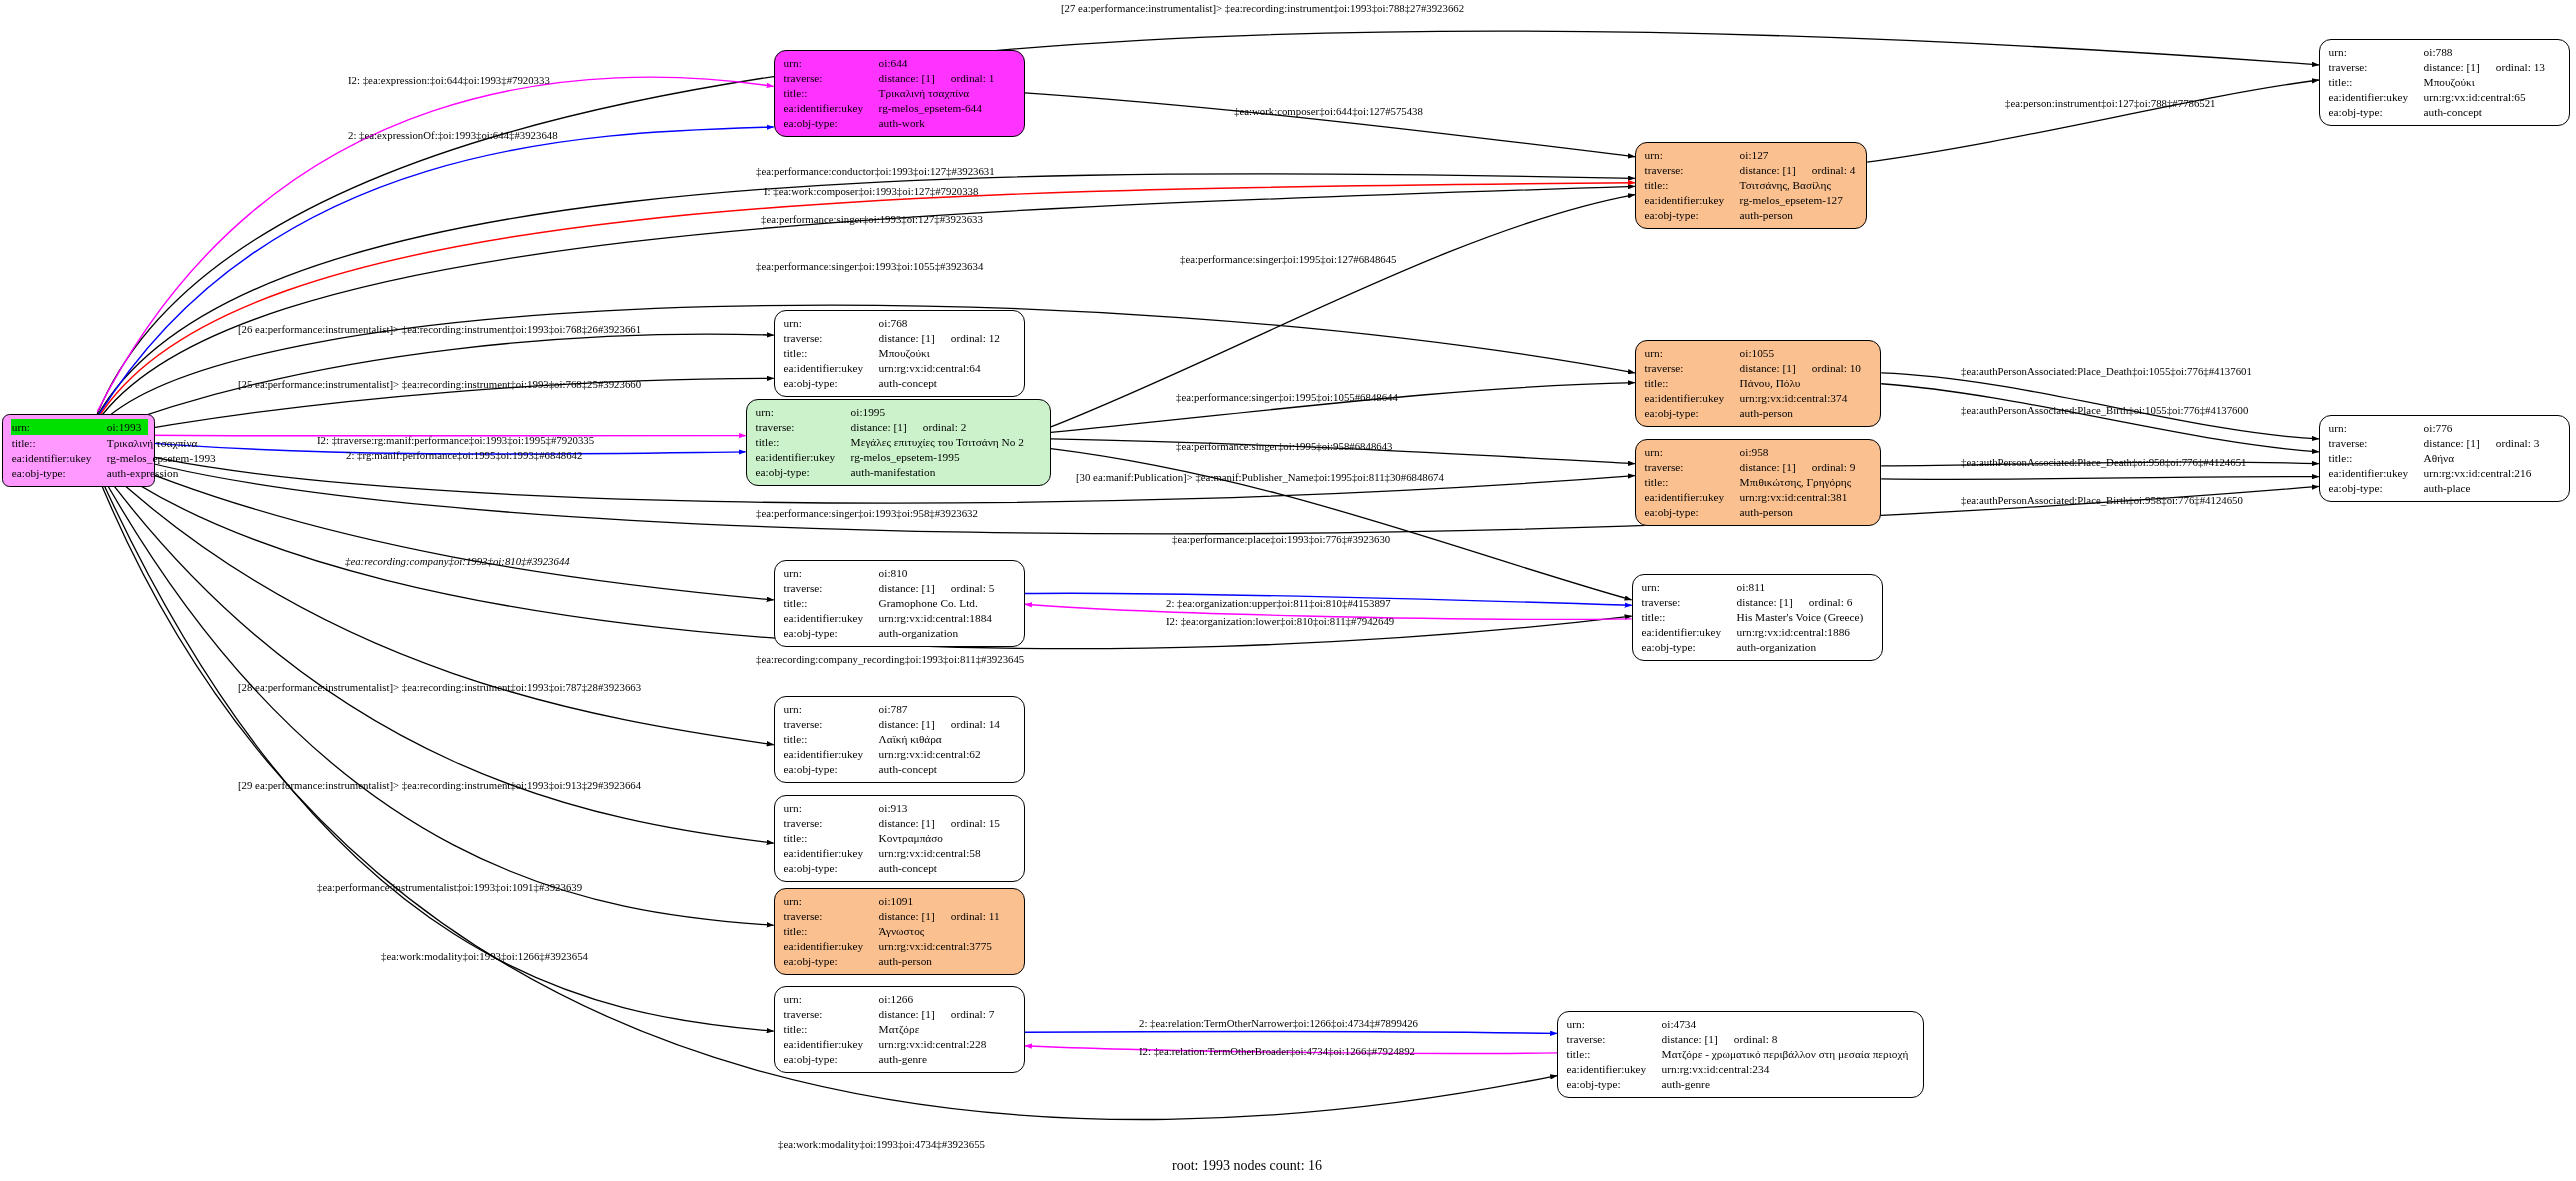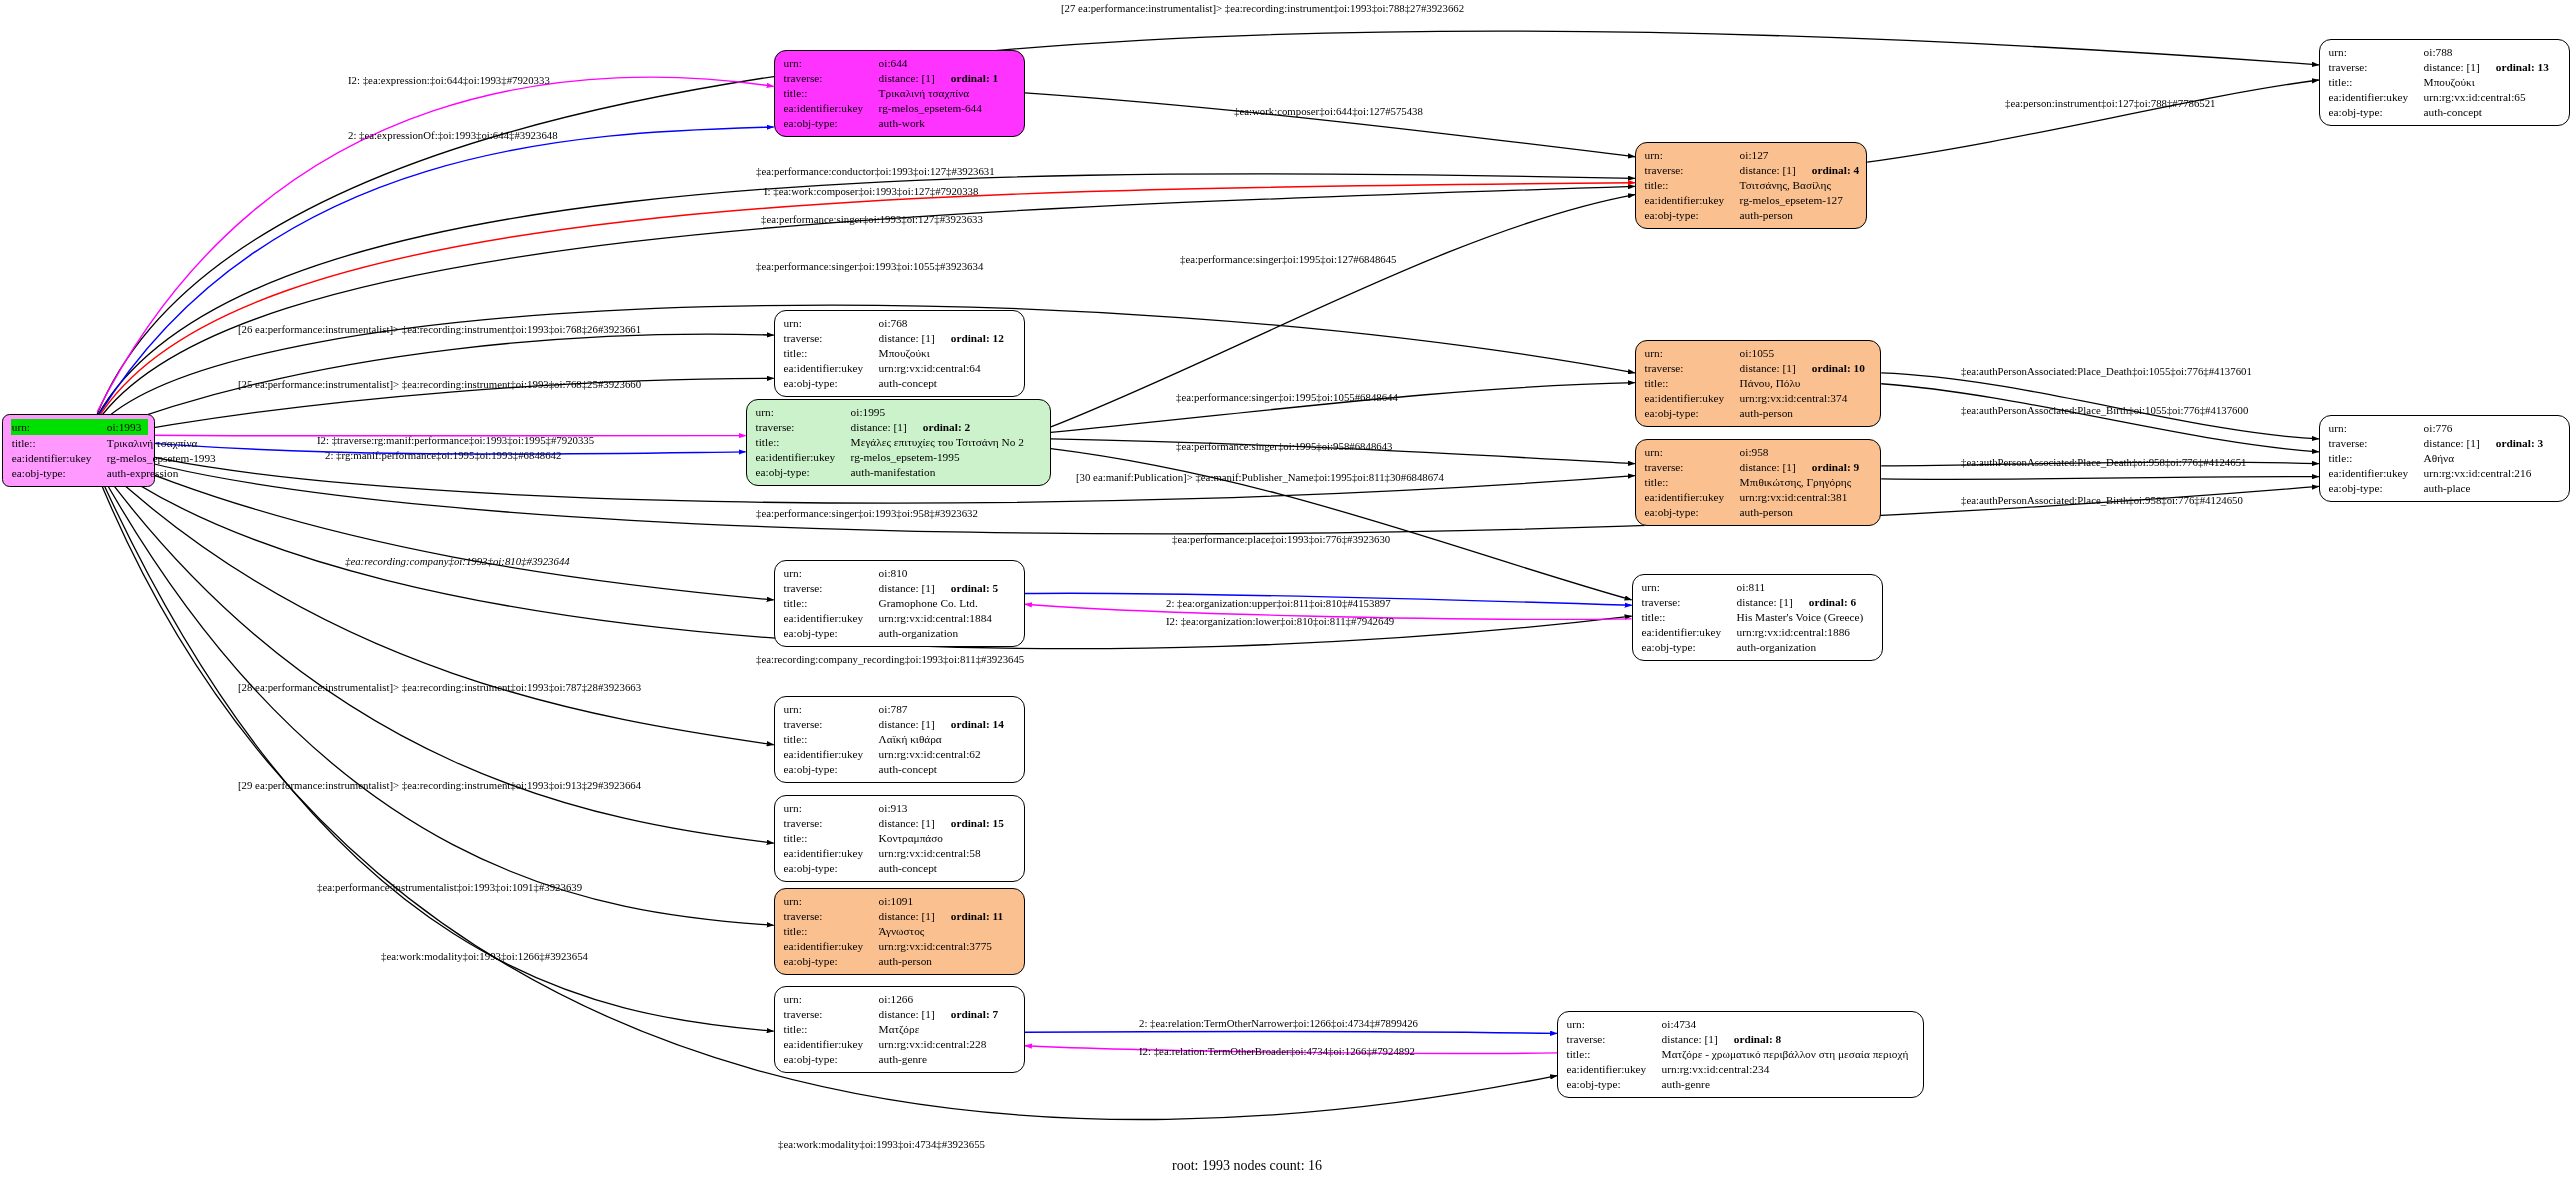--- a/index.html
+++ b/index.html
@@ -37,21 +37,21 @@
   .node .row {
     display: flex;
     align-items: baseline;
   }
   .node .k {
     display: inline-block;
     width: 95px;
     flex: 0 0 95px;
   }
   .node .v { display: inline-block; }
-  .node .v2 { display: inline-block; margin-left: 16px; font-weight: bold; }
+  .node .v2 { display: inline-block; margin-left: 16px; }
   .node.work     { background: #ff33ff; }
   .node.person   { background: #fac090; }
   .node.manif    { background: #ccf2cc; }
   .node.plain    { background: #ffffff; }
   .node.root     { background: #ff99ff; border-radius: 7.6px; }
   .node.root .urnrow {
     background: #00e000;
     display: flex;
     margin: -0.5px -1.1px 0.5px -1.1px;
     padding: 0.5px 1.1px;
@@ -544,21 +544,21 @@
       <div class="edge-label" style="left: 761px; top: 214px;">‡ea:performance:singer‡oi:1993‡oi:127‡#3923633</div>
       <div class="edge-label" style="left: 756px; top: 261px;">‡ea:performance:singer‡oi:1993‡oi:1055‡#3923634</div>
       <div class="edge-label" style="left: 1180px; top: 254px;">‡ea:performance:singer‡oi:1995‡oi:127#6848645</div>
       <div class="edge-label" style="left: 238px; top: 324px;">[26 ea:performance:instrumentalist]&gt; ‡ea:recording:instrument‡oi:1993‡oi:768‡26#3923661</div>
       <div class="edge-label" style="left: 238px; top: 379px;">[25 ea:performance:instrumentalist]&gt; ‡ea:recording:instrument‡oi:1993‡oi:768‡25#3923660</div>
       <div class="edge-label" style="left: 1961px; top: 366px;">‡ea:authPersonAssociated:Place_Death‡oi:1055‡oi:776‡#4137601</div>
       <div class="edge-label" style="left: 1961px; top: 405px;">‡ea:authPersonAssociated:Place_Birth‡oi:1055‡oi:776‡#4137600</div>
       <div class="edge-label" style="left: 1176px; top: 392px;">‡ea:performance:singer‡oi:1995‡oi:1055#6848644</div>
       <div class="edge-label" style="left: 1176px; top: 441px;">‡ea:performance:singer‡oi:1995‡oi:958#6848643</div>
       <div class="edge-label" style="left: 317px; top: 435px;">I2: ‡traverse:rg:manif:performance‡oi:1993‡oi:1995‡#7920335</div>
-      <div class="edge-label" style="left: 325px; top: 450px;">2: ‡rg:manif:performance‡oi:1995‡oi:1993‡#6848642</div>
+      <div class="edge-label" style="left: 346px; top: 450px;">2: ‡rg:manif:performance‡oi:1995‡oi:1993‡#6848642</div>
       <div class="edge-label" style="left: 1076px; top: 472px;">[30 ea:manif:Publication]&gt; ‡ea:manif:Publisher_Name‡oi:1995‡oi:811‡30#6848674</div>
       <div class="edge-label" style="left: 1961px; top: 457px;">‡ea:authPersonAssociated:Place_Death‡oi:958‡oi:776‡#4124651</div>
       <div class="edge-label" style="left: 1961px; top: 495px;">‡ea:authPersonAssociated:Place_Birth‡oi:958‡oi:776‡#4124650</div>
       <div class="edge-label" style="left: 756px; top: 508px;">‡ea:performance:singer‡oi:1993‡oi:958‡#3923632</div>
       <div class="edge-label" style="left: 1172px; top: 534px;">‡ea:performance:place‡oi:1993‡oi:776‡#3923630</div>
       <div class="edge-label" style="left: 345px; top: 556px; font-style: italic;">‡ea:recording:company‡oi:1993‡oi:810‡#3923644</div>
       <div class="edge-label" style="left: 1166px; top: 598px;">2: ‡ea:organization:upper‡oi:811‡oi:810‡#4153897</div>
       <div class="edge-label" style="left: 1166px; top: 616px;">I2: ‡ea:organization:lower‡oi:810‡oi:811‡#7942649</div>
       <div class="edge-label" style="left: 756px; top: 654px;">‡ea:recording:company_recording‡oi:1993‡oi:811‡#3923645</div>
       <div class="edge-label" style="left: 238px; top: 682px;">[28 ea:performance:instrumentalist]&gt; ‡ea:recording:instrument‡oi:1993‡oi:787‡28#3923663</div>

